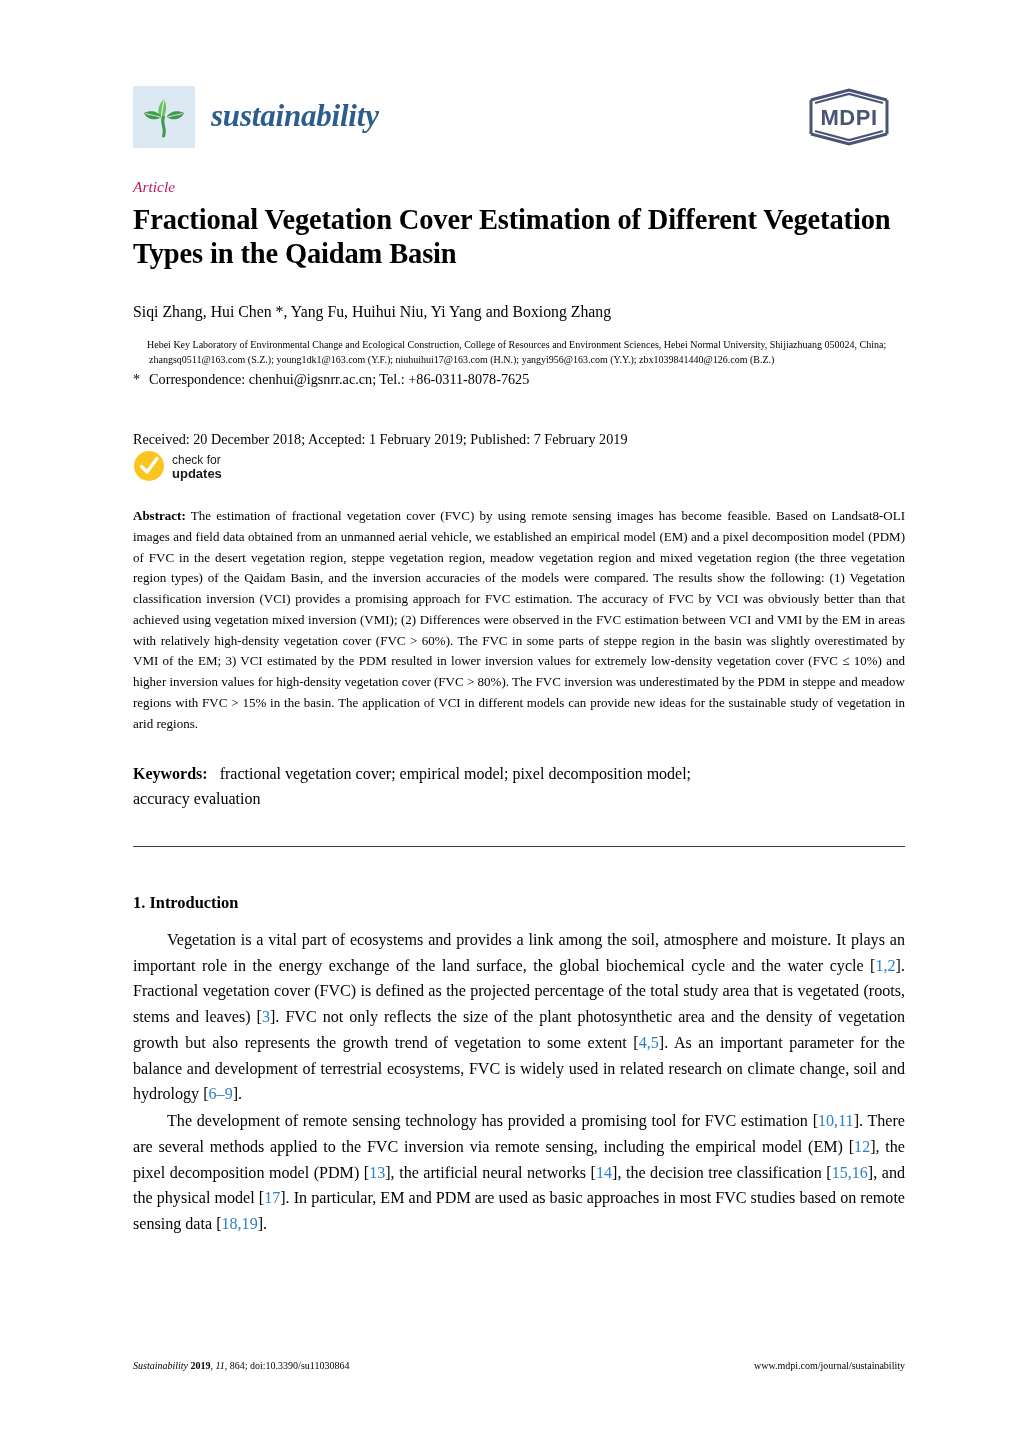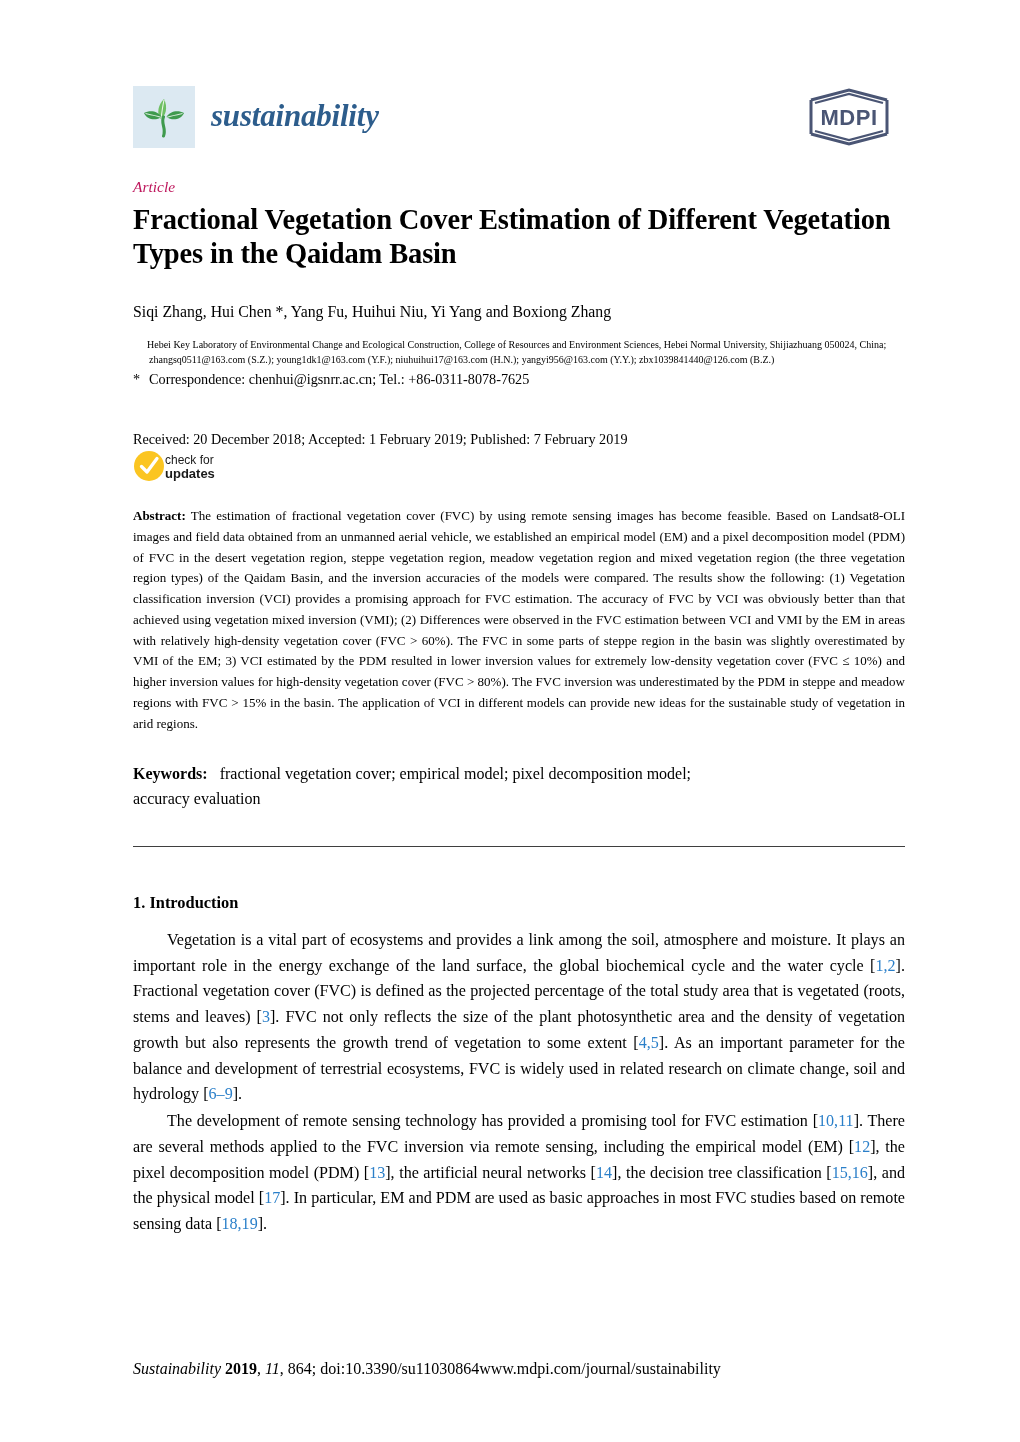--- a/index.html
+++ b/index.html
@@ -126,21 +126,21 @@
   }
   .dates-text {
     font-family: "Liberation Serif", serif;
     font-size: 14.2px;
     line-height: 1.5;
     padding-top: 12px;
   }
   .crossmark {
     display: flex;
     align-items: center;
-    gap: 0;
+    gap: 7px;
     flex: 0 0 auto;
     margin-right: 6px;
   }
   .crossmark-circle { flex: 0 0 auto; }
   .crossmark-text {
     font-family: "Liberation Sans", sans-serif;
     line-height: 1.12;
     color: #1a1a1a;
   }
   .crossmark-l1 { font-size: 12px; display: block; }
@@ -191,23 +191,23 @@
   .cite { color: #2a7fc9; margin-top: 8px; }
 
   
   .footer {
     position: absolute;
     left: 133px;
     top: 1352px;
     width: 772px;
     display: flex;
     align-items: baseline;
-    justify-content: flex-start;
-    font-family: "Liberation Serif", serif;
-    font-size: 16px;
+    justify-content: space-between;
+    font-family: "Liberation Serif", serif;
+    font-size: 10px;
   }
   .footer-left i { font-style: italic; }
   .footer-left b { font-weight: 700; }
   .footer-right { }
 </style>
 </head>
 <body>
 
 <div class="page">
 

